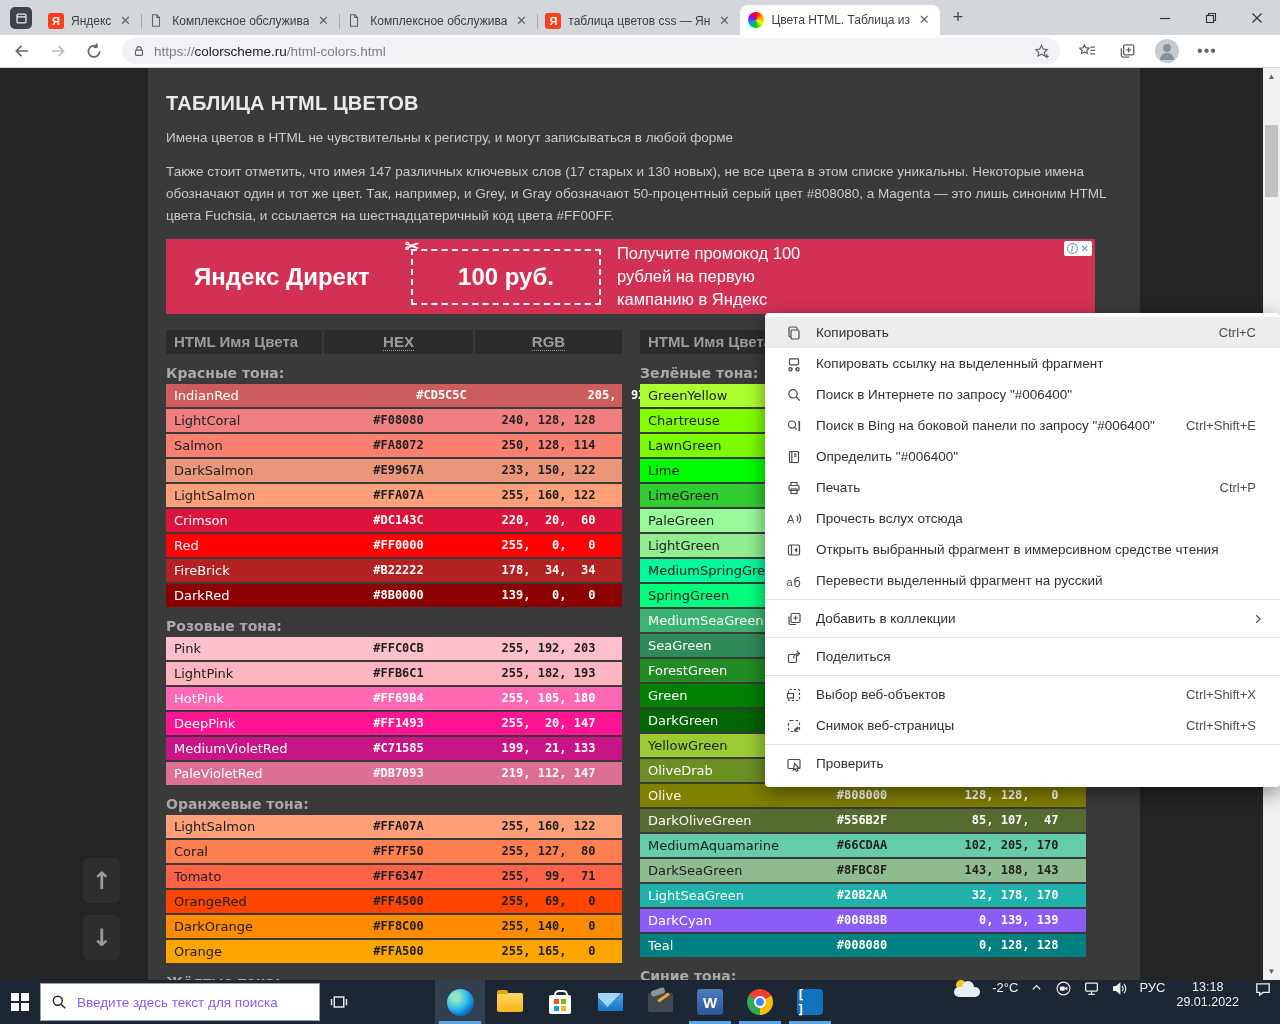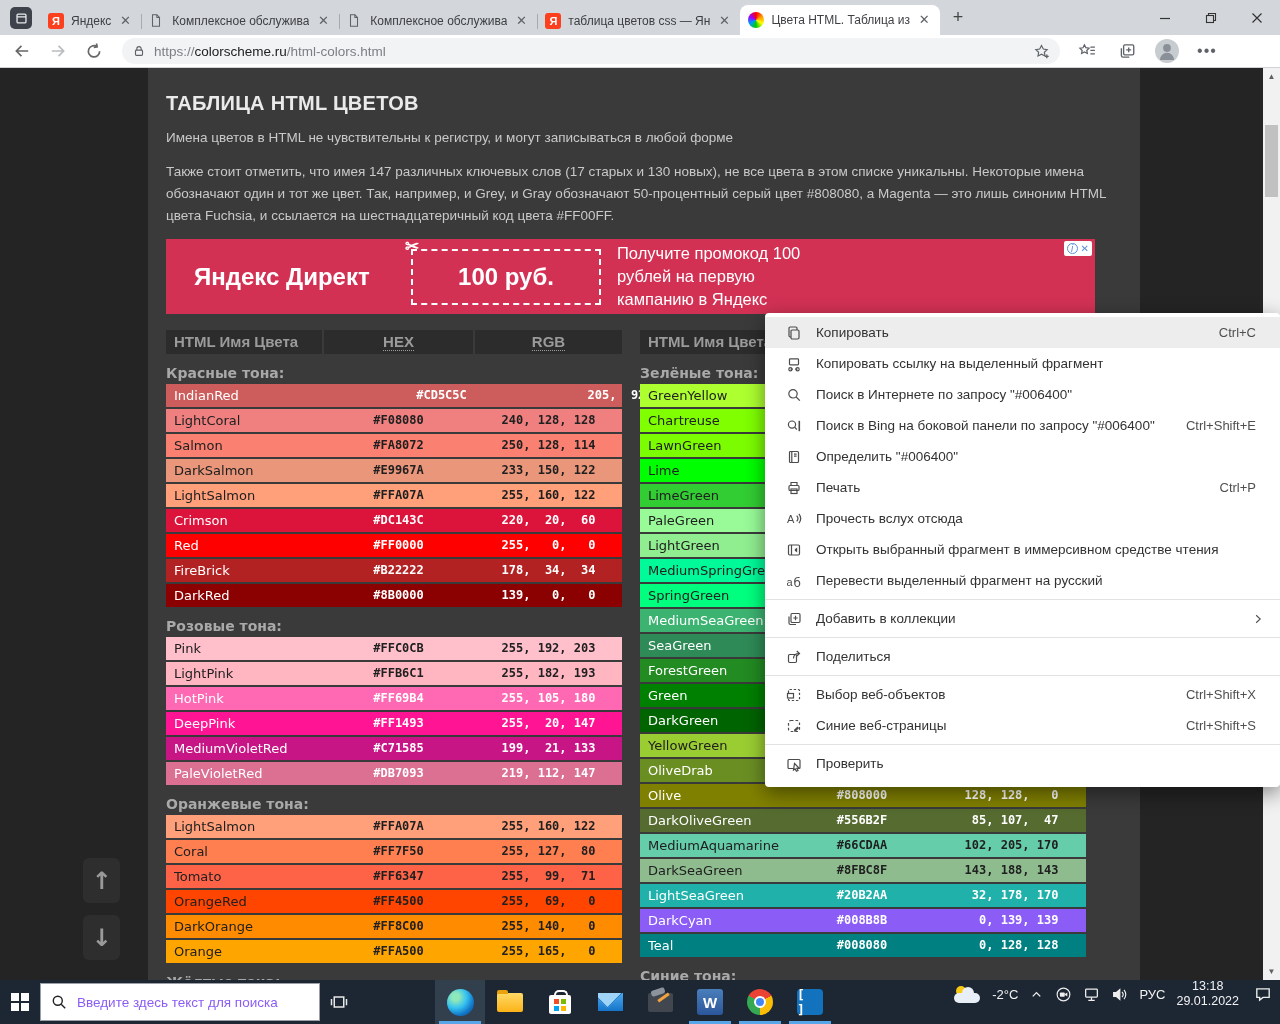--- a/index.html
+++ b/index.html
@@ -110,21 +110,21 @@
   .storegrid{position:absolute;left:5px;top:4px;display:grid;grid-template-columns:5px 5px;grid-template-rows:5px 5px;gap:1.5px;}
   .mailicon{position:relative;width:25px;height:18px;background:linear-gradient(#4aa9ee,#1674c9);overflow:hidden;}
   .mailicon::before{content:"";position:absolute;top:-10px;left:-1px;width:19px;height:19px;background:#9fd4f7;transform:rotate(45deg);border:1px solid #1674c9;}
   .toolsicon{position:relative;width:25px;height:19px;background:#42474f;border-radius:2px;}
   .toolsicon::before{content:"";position:absolute;left:3px;top:-4px;width:14px;height:6px;background:#8d939c;border-radius:2px;transform:rotate(-18deg);}
   .toolsicon::after{content:"";position:absolute;left:9px;top:3px;width:13px;height:3px;background:#f2a33c;transform:rotate(-35deg);}
   .wordicon{width:26px;height:26px;background:linear-gradient(#4a7ebb,#2b579a);border-radius:3px;color:#fff;font-weight:bold;font-size:15px;display:flex;align-items:center;justify-content:center;}
   .chromeicon{position:relative;width:26px;height:26px;border-radius:50%;background:conic-gradient(from -60deg,#ea4335 0 120deg,#fbbc05 0 240deg,#34a853 0 360deg);}
   .chromeicon::before{content:"";position:absolute;left:7px;top:7px;width:12px;height:12px;border-radius:50%;background:#4285f4;border:2px solid #fff;box-sizing:border-box;}
   .bricon{width:26px;height:26px;background:#1272bd;border-radius:4px;color:#fff;font-family:"DejaVu Sans Mono",monospace;font-size:13px;font-weight:bold;display:flex;align-items:center;justify-content:center;letter-spacing:1px;}
-  #tray{position:absolute;right:0;top:0;height:28px;display:flex;align-items:center;gap:11px;padding-right:8px;color:#f2f2f2;}
+  #tray{position:absolute;right:0;top:0;height:28px;display:flex;gap:11px;padding-right:8px;color:#f2f2f2;}
   .cloudwrap{position:relative;width:27px;height:17px;}
   .sun{position:absolute;left:2px;top:0;width:10px;height:10px;border-radius:50%;background:#f8c911;}
   .cbody{position:absolute;left:0;bottom:0;width:26px;height:10px;border-radius:6px;background:#e9eff6;}
   .cbody::before{content:"";position:absolute;left:8px;top:-6px;width:12px;height:12px;border-radius:50%;background:#e9eff6;}
   .traytxt{font-size:13px;}
   .clock{font-size:12.5px;line-height:15px;text-align:center;}
 </style>
 </head>
 <body>
 
@@ -622,21 +622,21 @@
               <rect x="1.5" y="6.5" width="6" height="4.5" fill="#fff"></rect>
             </svg></span>
           <span class="mlabel">Выбор веб-объектов</span>
           <span class="msc">Ctrl+Shift+X</span>
         </div>
         <div class="mi">
           <span class="mico"><svg width="16" height="16" viewBox="0 0 16 16" fill="none" stroke="#4c4c4c" stroke-width="1.2">
               <rect x="2.5" y="2.5" width="11" height="11" rx="2.4" stroke-dasharray="2.6 2"></rect>
               <path d="M8.3 11.6l3.2-3.2 1.6 1.6-3.2 3.2-2.1.5z" fill="#4c4c4c" stroke="none"></path>
             </svg></span>
-          <span class="mlabel">Синие веб-страницы</span>
+          <span class="mlabel">Снимок веб-страницы</span>
           <span class="msc">Ctrl+Shift+S</span>
         </div>
         <div class="msep"></div>
         <div class="mi">
           <span class="mico"><svg width="16" height="16" viewBox="0 0 16 16" fill="none" stroke="#4c4c4c" stroke-width="1.2">
               <rect x="2" y="3.5" width="12" height="9" rx="1"></rect>
               <path d="M8.5 7.5L13 12l-2.2.2 1.2 2.2-1.6.8-1.2-2.3L7.5 14z" fill="#fff"></path>
             </svg></span>
           <span class="mlabel">Проверить</span>
         </div>

